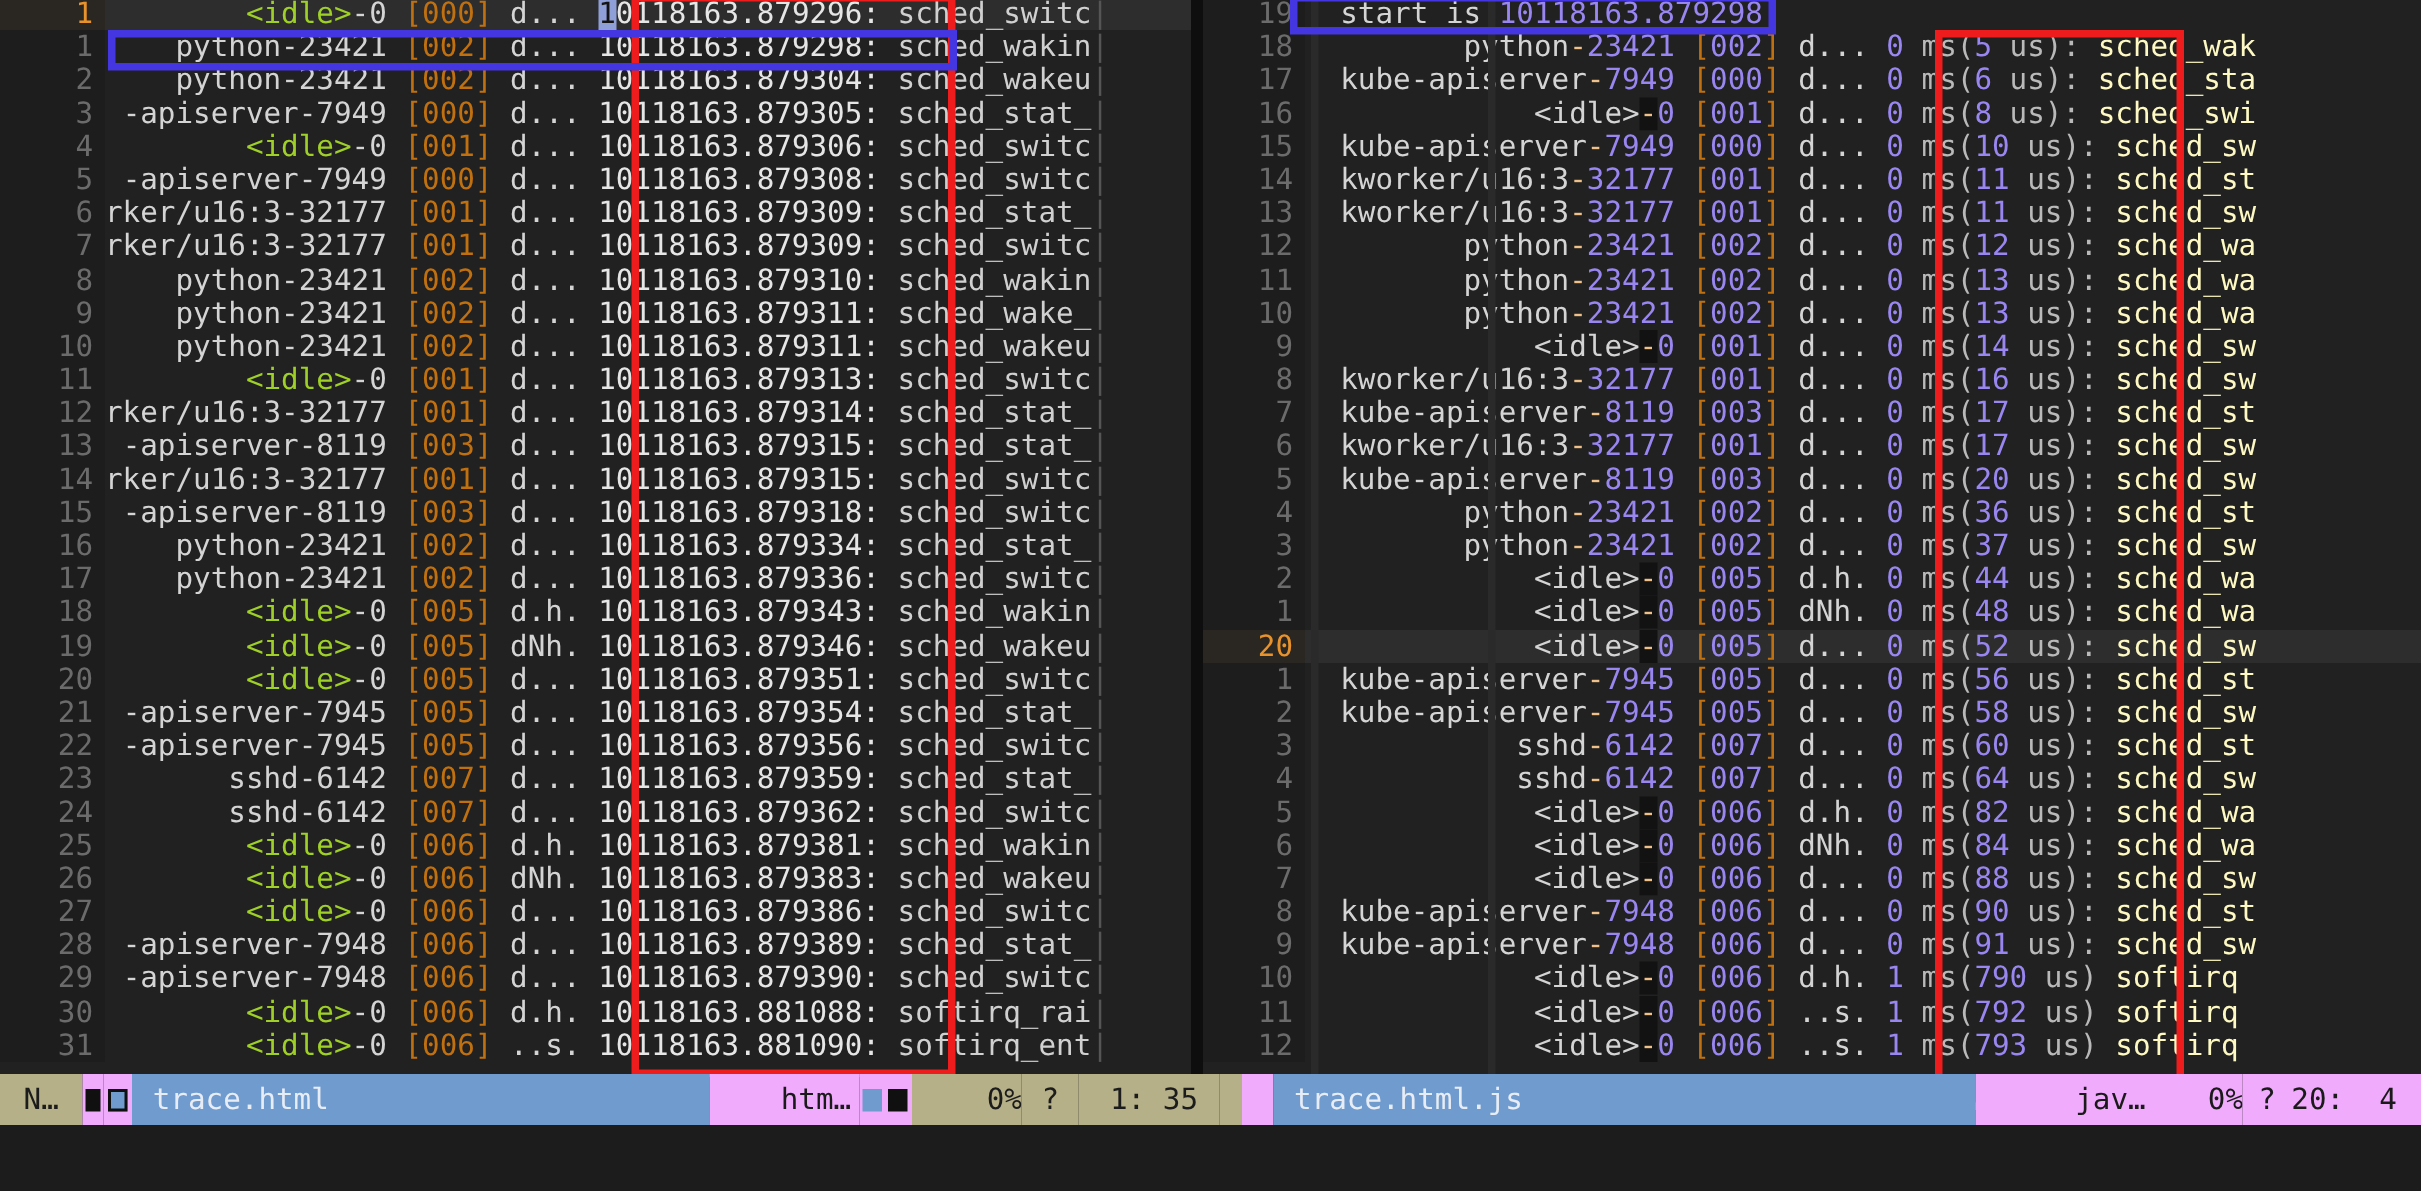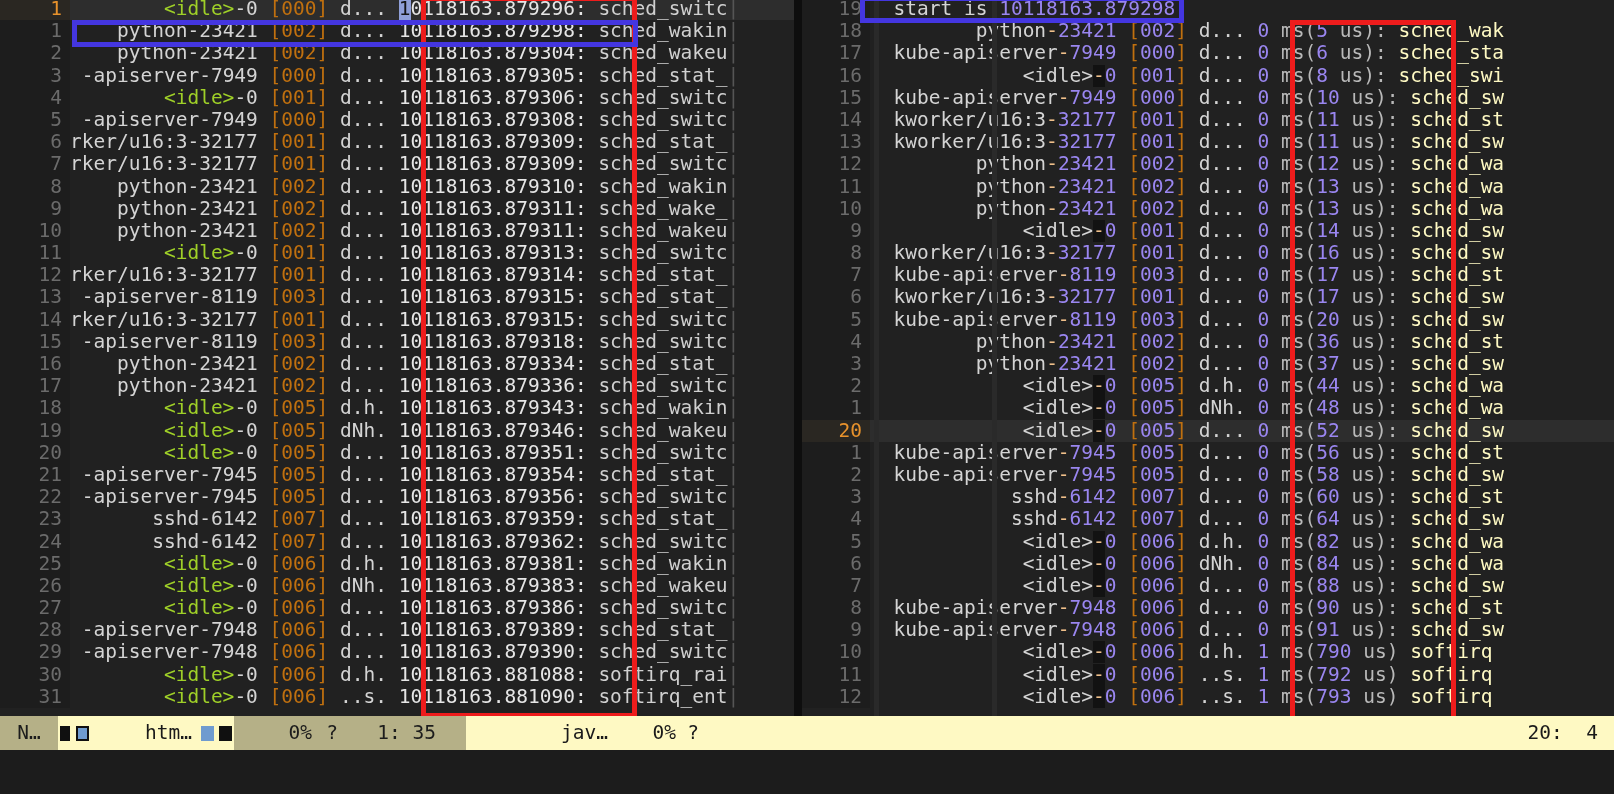--- a/index.html
+++ b/index.html
@@ -55,21 +55,21 @@
   
   .ann{position:absolute;box-sizing:border-box;pointer-events:none;}
   .redbox{border:5px solid #ee1c1c;}
   .bluebox{border:5px solid #4436e0;}
 
   
   .status{position:absolute;left:0;top:716px;width:1614px;height:34px;display:flex;
           font-size:19.5px;line-height:34px;white-space:pre;}
   .seg{display:flex;align-items:center;height:34px;}
   .st-tan{background:#b5b087;color:#1c1c1c;}
-  .st-blue{background:#fef9c3;color:#1a1a1a;}
+  .st-blue{background:#f0abfc;color:#1a1a1a;}
   .st-file{background:#6f9bcf;color:#e8edf5;padding-left:14px;}
   .sq{display:inline-block;width:13px;height:15px;margin:0 2px;vertical-align:middle;}
   .sq-dark{background:#101010;}
   .sq-blue{background:#6f9bcf;border:2px solid #101010;box-sizing:border-box;}
   .sq-blue2{background:#6f9bcf;}
 </style>
 </head>
 <body>
 
 <div class="app">
@@ -158,33 +158,35 @@
   <div class="ann redbox" style="left:1290px;top:20px; width:166px; height:720px;"></div>
 
   <div class="status">
     <div class="seg st-tan" style="width:58px;justify-content:center;">N…</div>
     <div class="seg st-blue" style="width:14px;justify-content:center;">
       <span class="sq sq-dark"></span>
     </div>
     <div class="seg st-blue" style="width:20px;justify-content:center;">
       <span class="sq sq-blue"></span>
     </div>
+    <div class="seg st-file" style="width:392px;">trace.html</div>
     <div class="seg st-blue" style="width:100px;justify-content:flex-end;padding-right:6px;">htm…</div>
     <div class="seg st-blue" style="width:18px;justify-content:center;">
       <span class="sq sq-blue2"></span>
     </div>
     <div class="seg st-blue" style="width:18px;justify-content:center;">
       <span class="sq sq-dark"></span>
     </div>
     <div class="seg st-tan" style="width:78px;justify-content:flex-end;">0%</div>
     <div class="seg st-tan" style="width:40px;justify-content:center;">?</div>
     <div class="seg st-tan" style="width:84px;justify-content:flex-end;padding-right:14px;">1: 35</div>
 
     <div class="seg st-tan" style="width:16px;"></div>
     <div class="seg st-blue" style="width:22px;"></div>
+    <div class="seg st-file" style="width:480px;">trace.html.js</div>
     <div class="seg st-blue" style="width:120px;justify-content:flex-end;padding-right:10px;">jav…</div>
     <div class="seg st-blue" style="width:58px;justify-content:flex-end;">0%</div>
     <div class="seg st-blue" style="width:34px;justify-content:center;">?</div>
     <div class="seg st-blue" style="flex:1 1 auto;justify-content:flex-end;padding-right:16px;">20:  4</div>
   </div>
 
   <div style="position:absolute;left:0;top:750px;width:1614px;height:44px;background:#1c1c1c;"></div>
 </div>
 
 </body></html>

